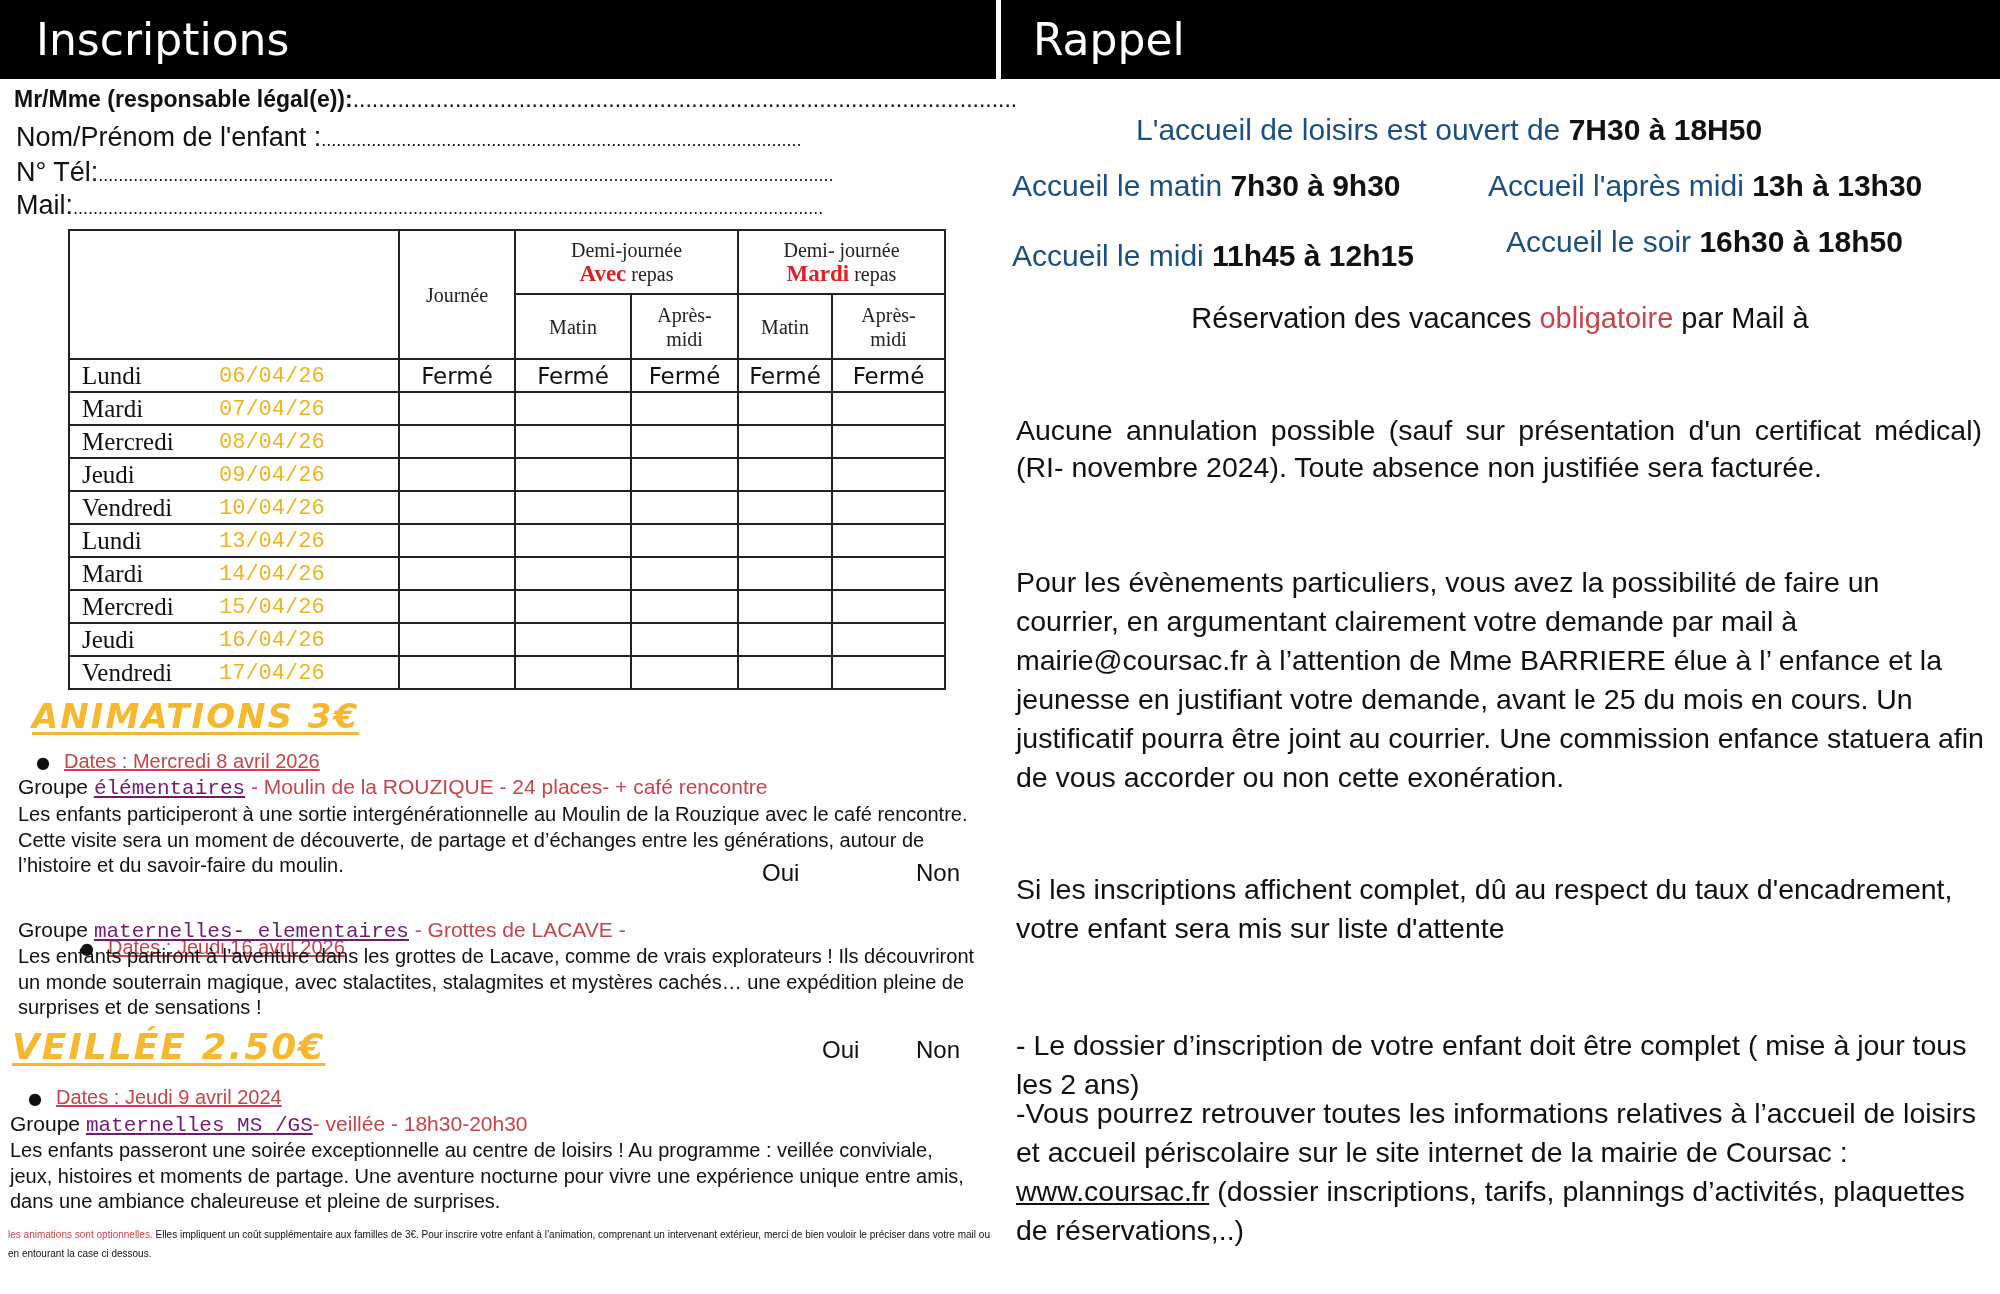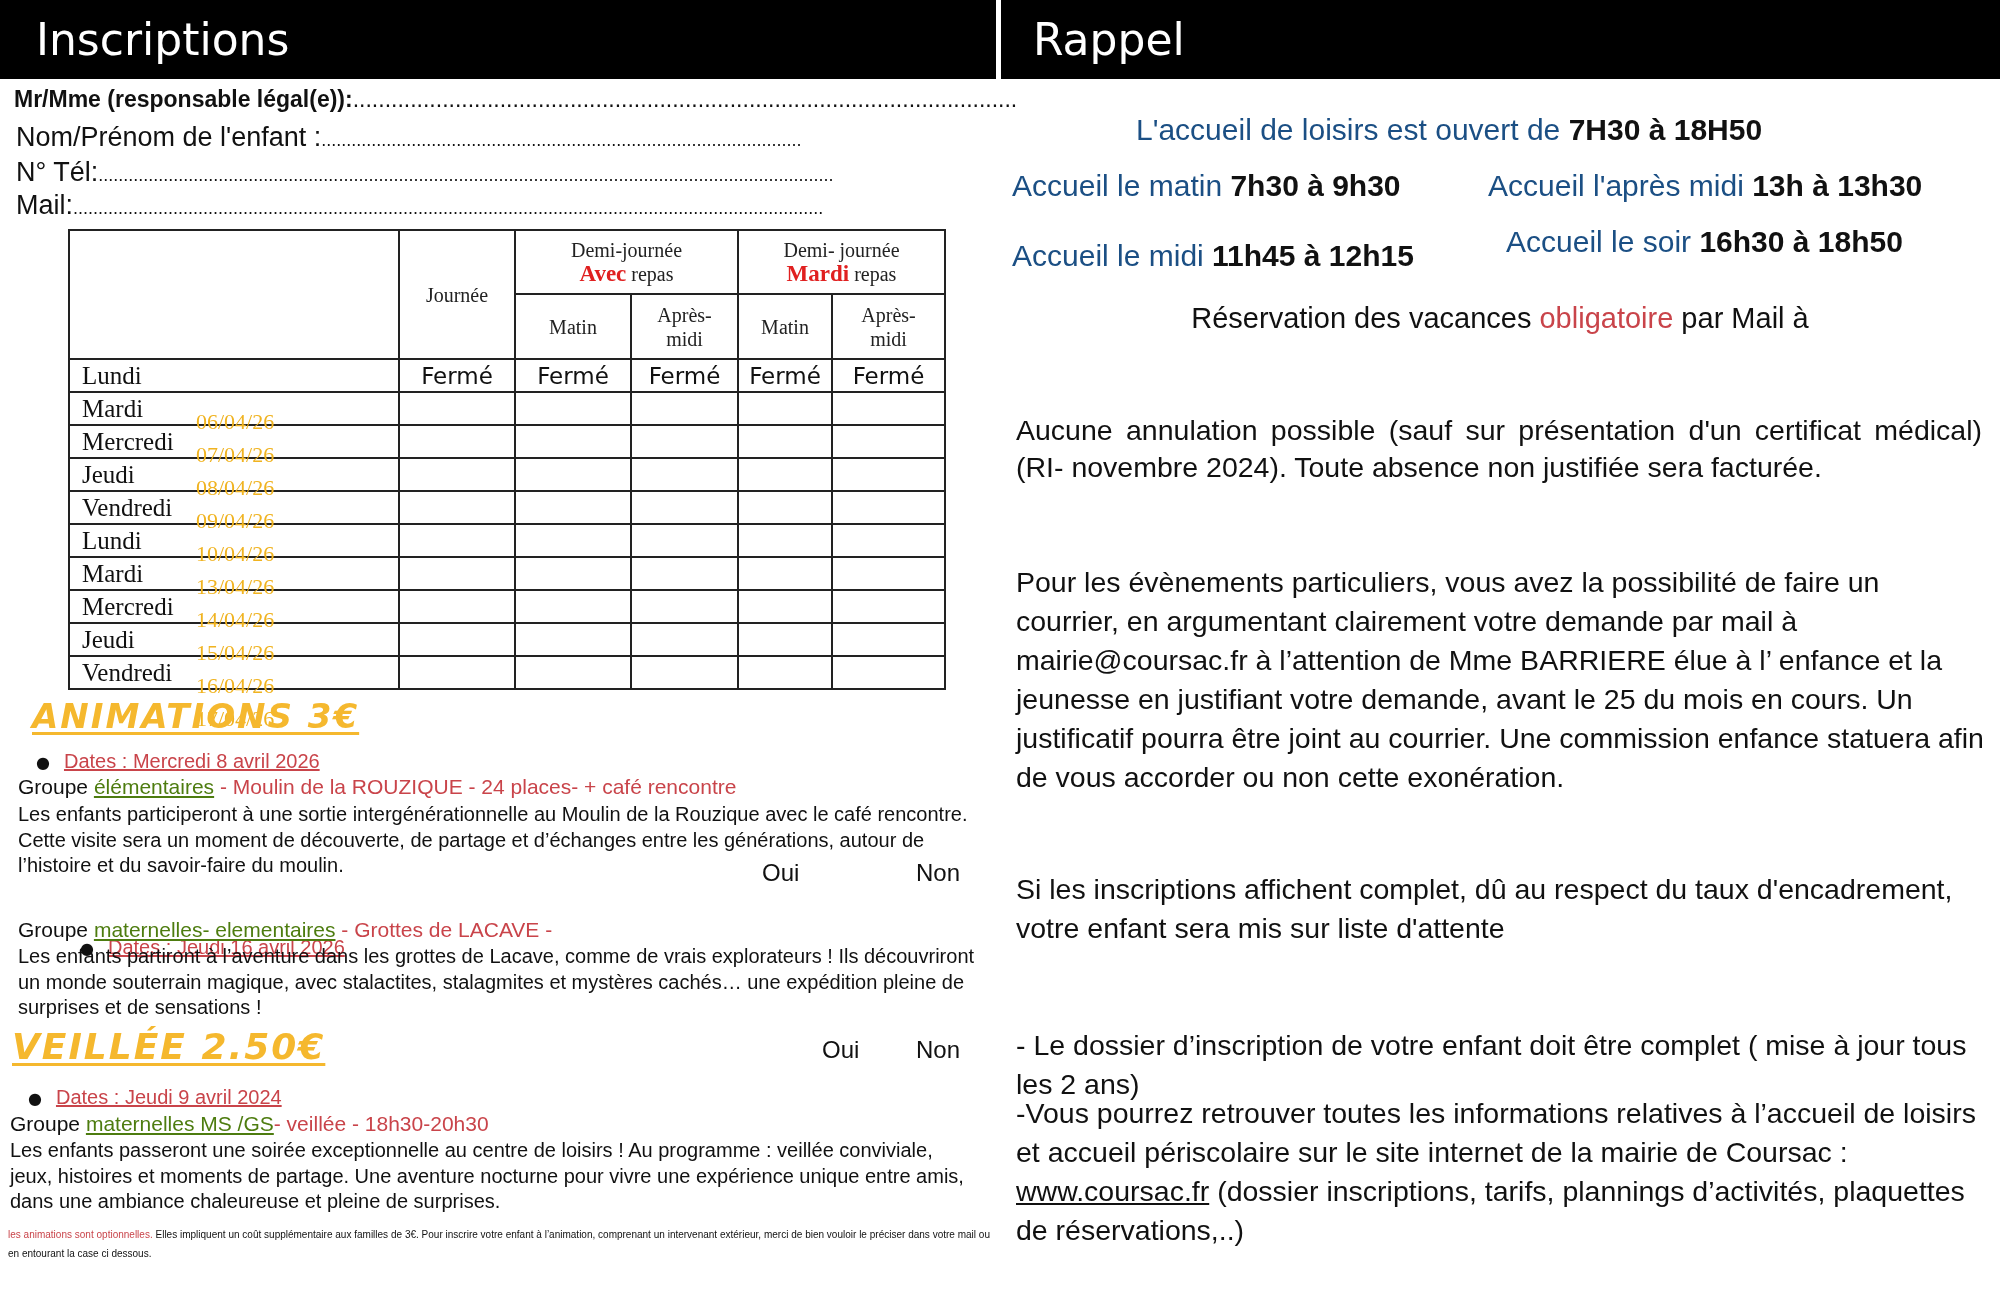--- a/index.html
+++ b/index.html
@@ -18,31 +18,31 @@
   .dots { letter-spacing: 0; }
 
   
   #reg-table { position: absolute; left: 68px; top: 229px; border-collapse: collapse;
                font-family: "Liberation Serif", serif; }
   #reg-table td, #reg-table th { border: 2px solid #222; font-weight: normal; text-align: center; vertical-align: middle; padding: 0; }
   .th-small { font-size: 20px; line-height: 24px; color: #222; }
   .red-strong { color: #e02020; font-weight: bold; font-size: 23px; }
   .day { font-size: 25px; color: #111; text-align: right; }
   .day-cell { text-align: left !important; padding-left: 12px !important; position: relative; }
-  .date { position: absolute; left: 126px; color: #f0b320; font-family: Liberation Serif, serif; font-size: 22px; top: 50%; transform: translateY(-50%); margin-top: 46px; }
+  .date { position: absolute; left: 149px; color: #f0b320; font-family: Liberation Mono, monospace; font-size: 22px; top: 50%; transform: translateY(-50%); }
   .ferme { font-family: "DejaVu Sans", sans-serif; font-size: 23px; color: #111; }
 
   
   .anim-title { font-family: "DejaVu Sans", sans-serif; font-weight: bold; color: #f5b82e;
                 text-decoration: underline; text-decoration-thickness: 3px; text-underline-offset: 4px;
                 letter-spacing: 2px; font-style: italic; }
   .bullet-date { color: #c9444a; text-decoration: underline; font-family: "Liberation Sans", sans-serif; font-size: 20px; }
   .bullet-dot { color: #111; font-size: 16px; margin-right: 14px; }
   .grp { font-family: "Liberation Sans", sans-serif; font-size: 21px; color: #111; }
-  .green { color: #4d7c0f; text-decoration: underline; }
+  .green { color: #701a75; text-decoration: underline; font-family: Liberation Mono, monospace; }
   .red { color: #c9444a; }
   .body-txt { font-family: "Liberation Sans", sans-serif; font-size: 20px; line-height: 25.5px; color: #111; white-space: normal; }
   .choice { font-family: "Liberation Sans", sans-serif; font-size: 24px; color: #111; }
   .small-note { font-family: "Liberation Sans", sans-serif; font-size: 10px; line-height: 19px; color: #111; white-space: normal; text-align: justify; }
 
   
   .blue { color: #1b4f84; }
   .rt-line { font-family: "Liberation Sans", sans-serif; font-size: 30px; }
   .rt-strong { color: #111; font-weight: bold; }
   .rt-para { font-family: "Liberation Sans", sans-serif; font-size: 28.5px; line-height: 39px; color: #111; white-space: normal; }

